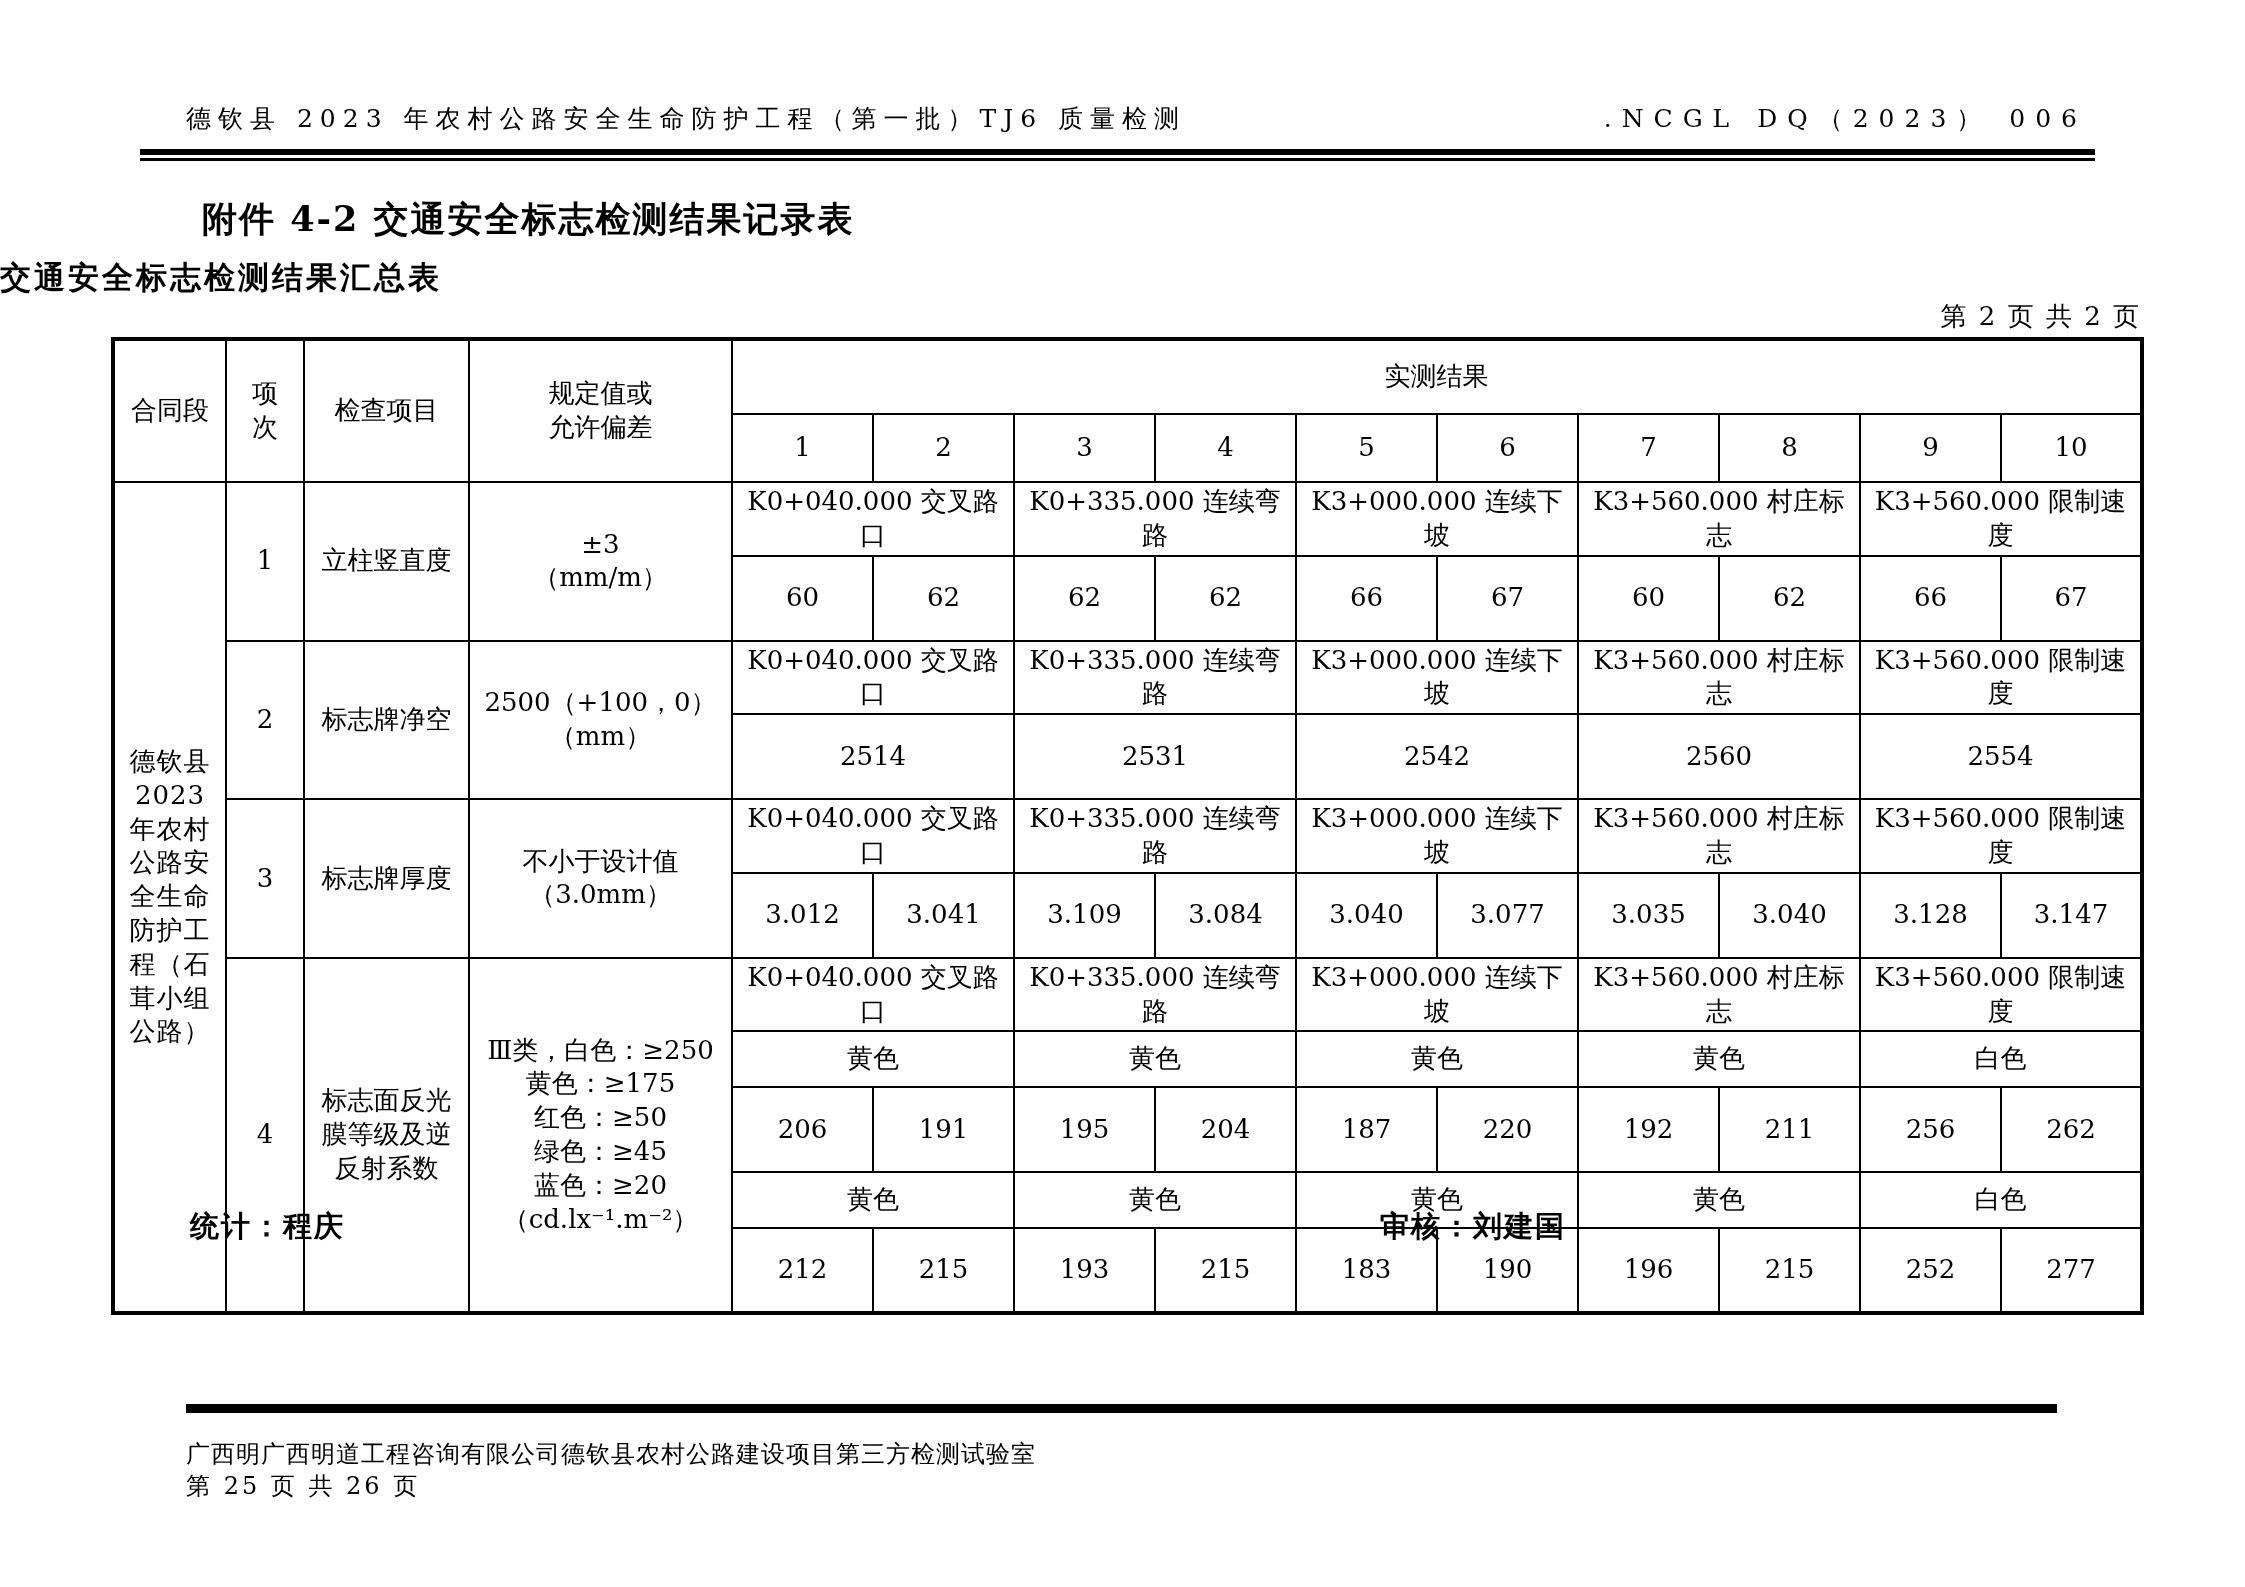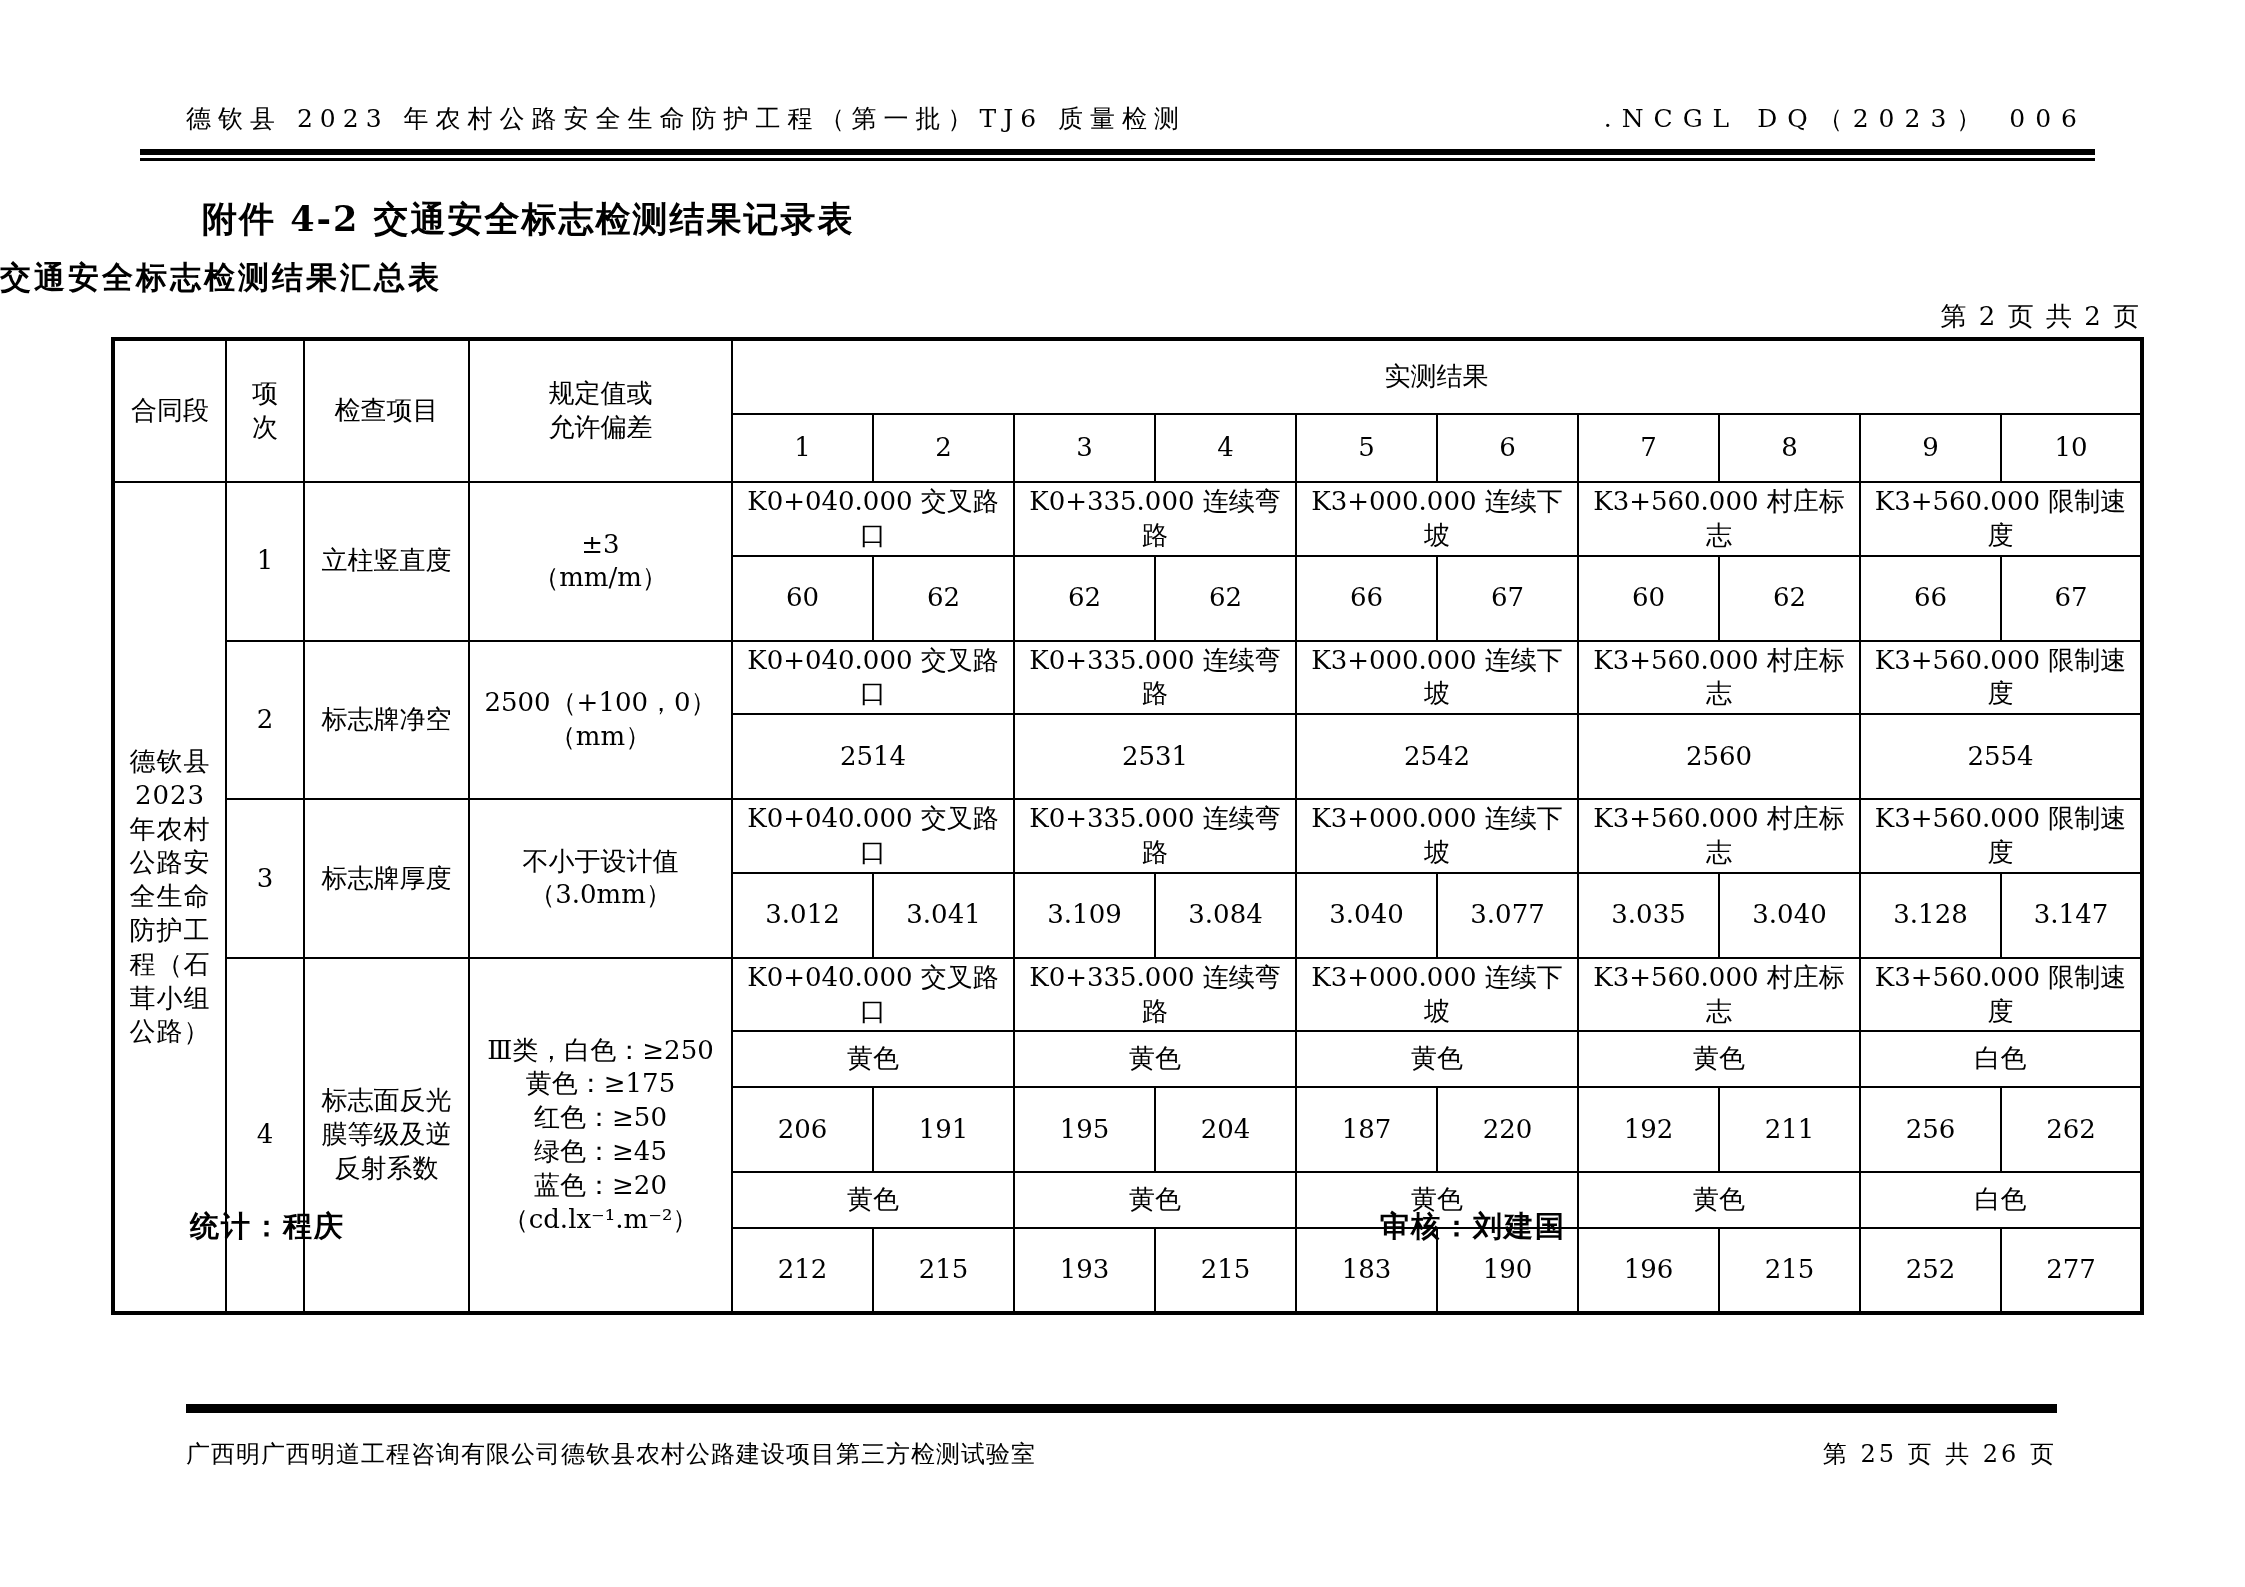--- a/index.html
+++ b/index.html
@@ -54,21 +54,21 @@
 
   
   .sign-row{position:absolute;top:1207px;left:0;width:2245px;height:40px;
     font-family:"DejaVu Sans","Liberation Sans",sans-serif;font-weight:bold;font-size:29px;}
   .statistician{position:absolute;left:190px;top:0;letter-spacing:2px;}
   .reviewer{position:absolute;left:1380px;top:0;letter-spacing:2px;}
 
   
   .footer-bar{position:absolute;top:1404px;left:186px;right:188px;height:9px;background:#000;}
   .footer-texts{position:absolute;top:1438px;left:186px;right:188px;
-    display:flex;justify-content:space-between;font-size:24px;}
+    display:flex;justify-content:space-between;font-size:24px;flex-direction:column;}
   .footer-left{letter-spacing:1px;}
   .footer-right{letter-spacing:3px;}
 </style>
 </head>
 <body>
 
 <div class="page">
 
   <div class="header-row">
     <span class="header-left">德钦县 2023 年农村公路安全生命防护工程（第一批）TJ6 质量检测</span>

